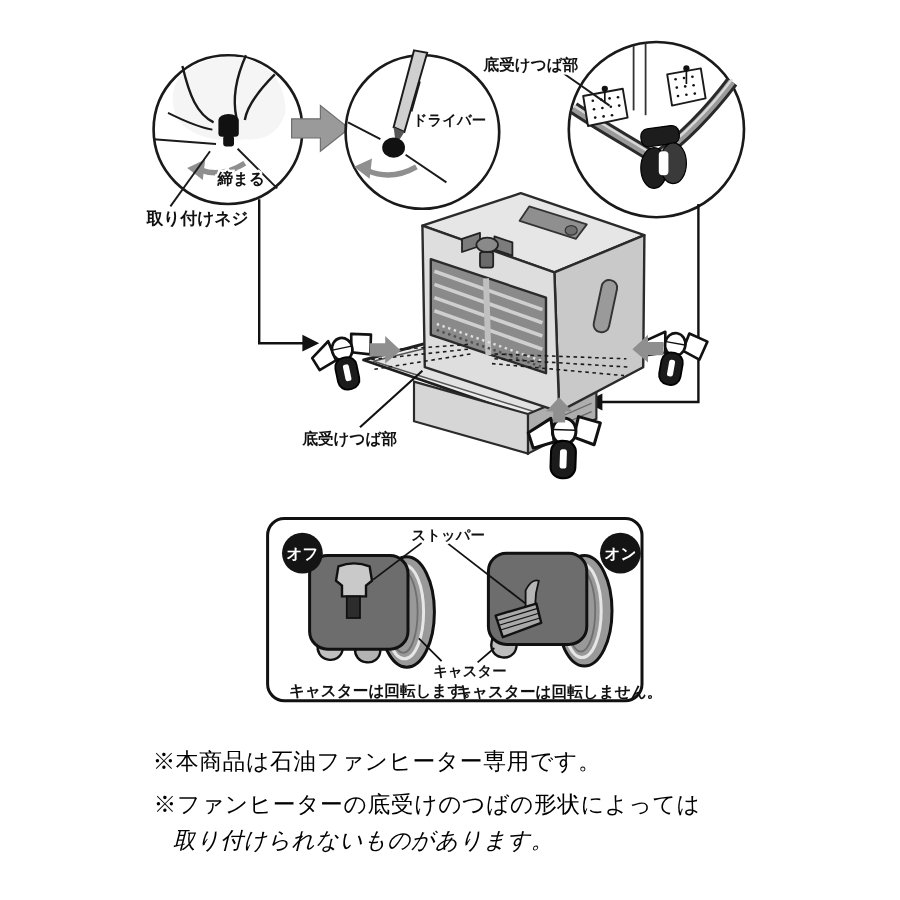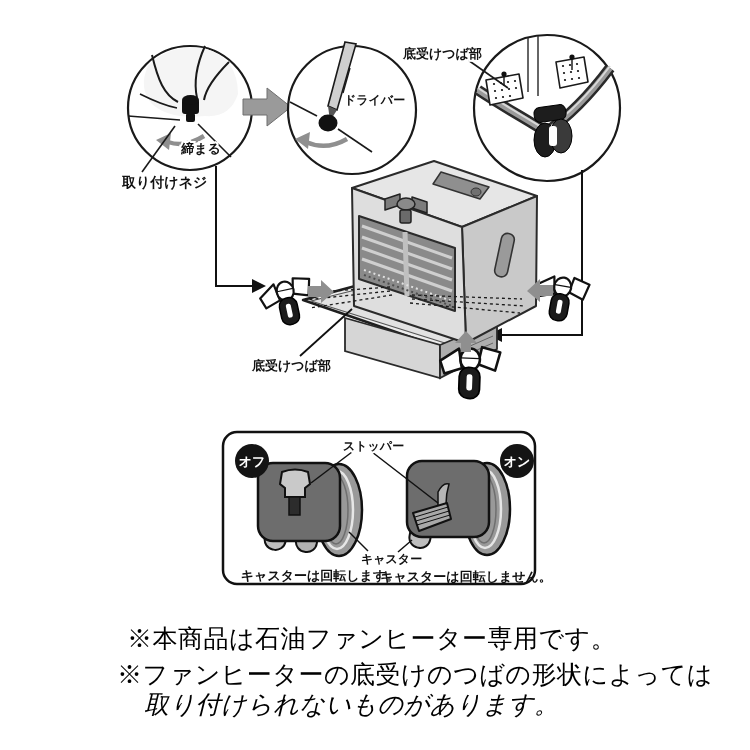--- a/index.html
+++ b/index.html
@@ -5,23 +5,23 @@
   html,body{margin:0;padding:0;background:#fff;}
   .page{position:relative;width:750px;height:750px;background:#ffffff;overflow:hidden;
         font-family:"Liberation Sans","DejaVu Sans",sans-serif;}
   svg text{font-family:"Liberation Sans","DejaVu Sans",sans-serif;}
   .lbl{font-size:13px;font-weight:700;fill:#111;paint-order:stroke;stroke:#fff;stroke-width:4px;}
   .lbl-sm{font-size:12px;font-weight:700;fill:#111;paint-order:stroke;stroke:#fff;stroke-width:4px;}
   .badge-txt{font-size:13px;font-weight:700;fill:#fff;stroke:none;}
   .caption{font-size:13px;font-weight:700;fill:#111;stroke:none;}
   .notes{position:absolute;left:0;top:0;width:750px;color:#000;
          font-family:"Liberation Serif","DejaVu Serif",serif;}
-  .note-line{position:absolute;font-size:25px;white-space:nowrap;letter-spacing:0.5px;}
+  .note-line{position:absolute;font-size:19px;white-space:nowrap;letter-spacing:0.5px;}
   .note-1{left:127px;top:622px;}
-  .note-2{left:117px;top:658px;}
+  .note-2{left:128px;top:658px;}
   .note-3{left:144px;top:688px;font-style:italic;}
 </style>
 </head>
 <body>
 
 <div class="page">
 
 <svg width="750" height="610" viewBox="0 0 750 610">
   <defs>
     <g id="wingcaster">

